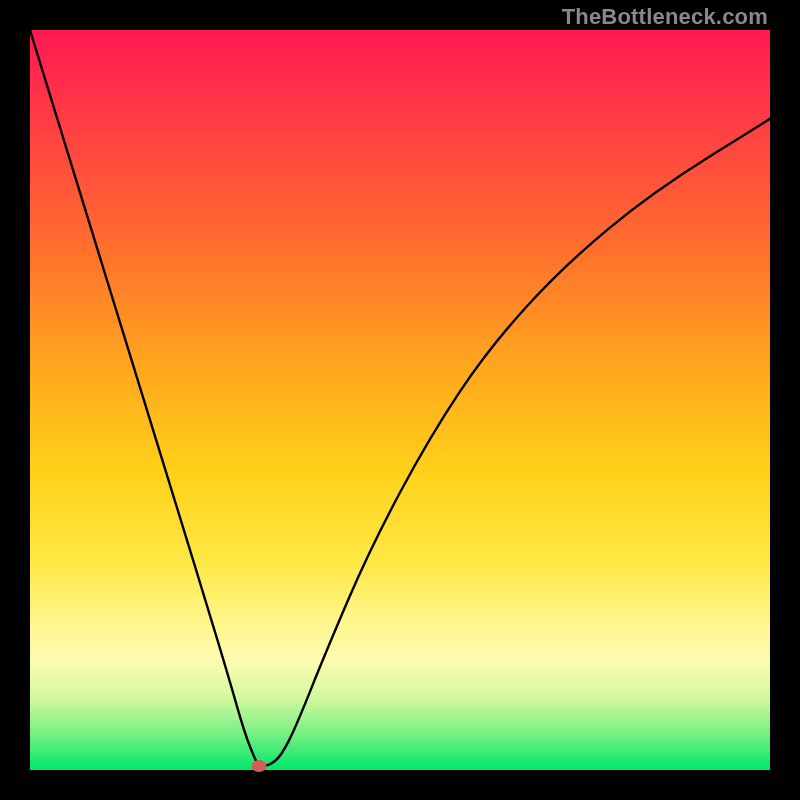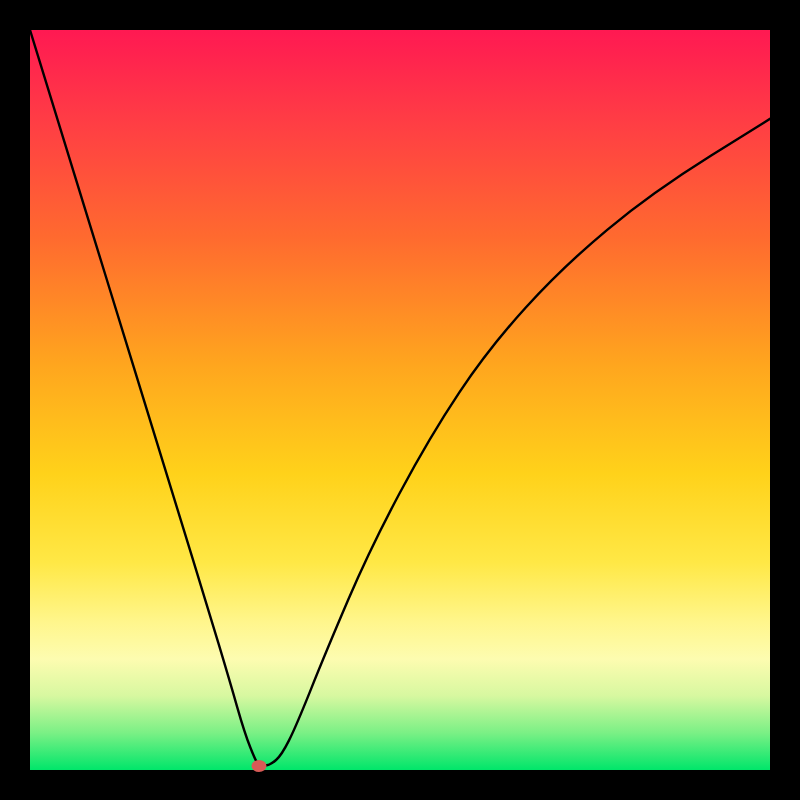--- a/index.html
+++ b/index.html
@@ -59,13 +59,14 @@
 </head>
 <body>
 
 <div class="frame">
   <div class="plot-area">
     <svg class="curve-svg" viewBox="0 0 740 740" preserveAspectRatio="none">
       <path id="curve-path" fill="none" stroke="#000" stroke-width="2.4" stroke-linecap="round" d="M 0 0 Q 29.6 96.20000000000005 44.400000000000006 144.3 Q 59.2 192.39999999999998 74 240.5 Q 88.8 288.6 103.6 336.70000000000005 Q 118.4 384.8 133.2 432.9 Q 148 481 162.8 529.1 Q 177.6 577.2 188.7 614.2 Q 199.8 651.2 207.2 677.1 Q 214.6 703 220.14999999999998 717.06 Q 225.7 731.12 227.55 733.3399999999999 Q 229.4 735.56 231.25 735.56 Q 233.1 735.56 236.8 735.19 Q 240.5 734.82 246.05 730.01 Q 251.60000000000002 725.2 259 710.4000000000001 Q 266.4 695.6 281.2 658.6 Q 296 621.6 318.20000000000005 569.8 Q 340.40000000000003 518 370 462.5 Q 399.6 407 429.20000000000005 362.6 Q 458.8 318.20000000000005 495.79999999999995 277.5 Q 532.8 236.79999999999995 577.2 199.79999999999995 Q 621.6 162.79999999999995 680.8 125.79999999999995 T 740 88.79999999999995"></path>
     </svg>
     <div id="marker" class="marker" style="left: 229.4px; top: 735.56px; background: rgb(216, 90, 86);"></div>
   </div>
+  <div class="watermark">TheBottleneck.com</div>
 </div>
 
 </body></html>

